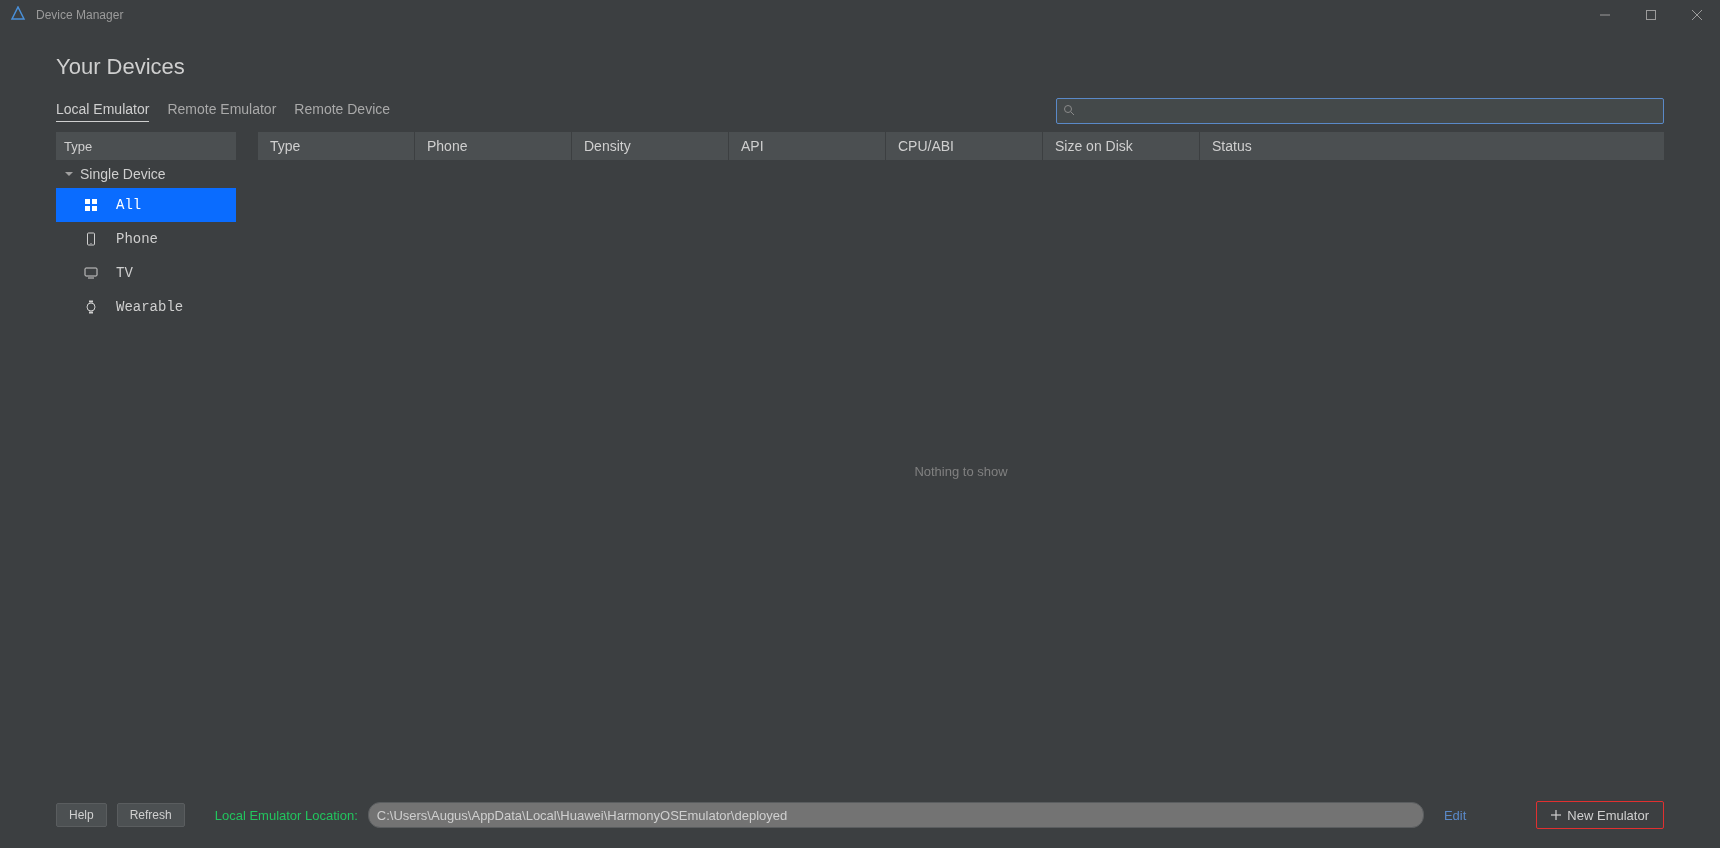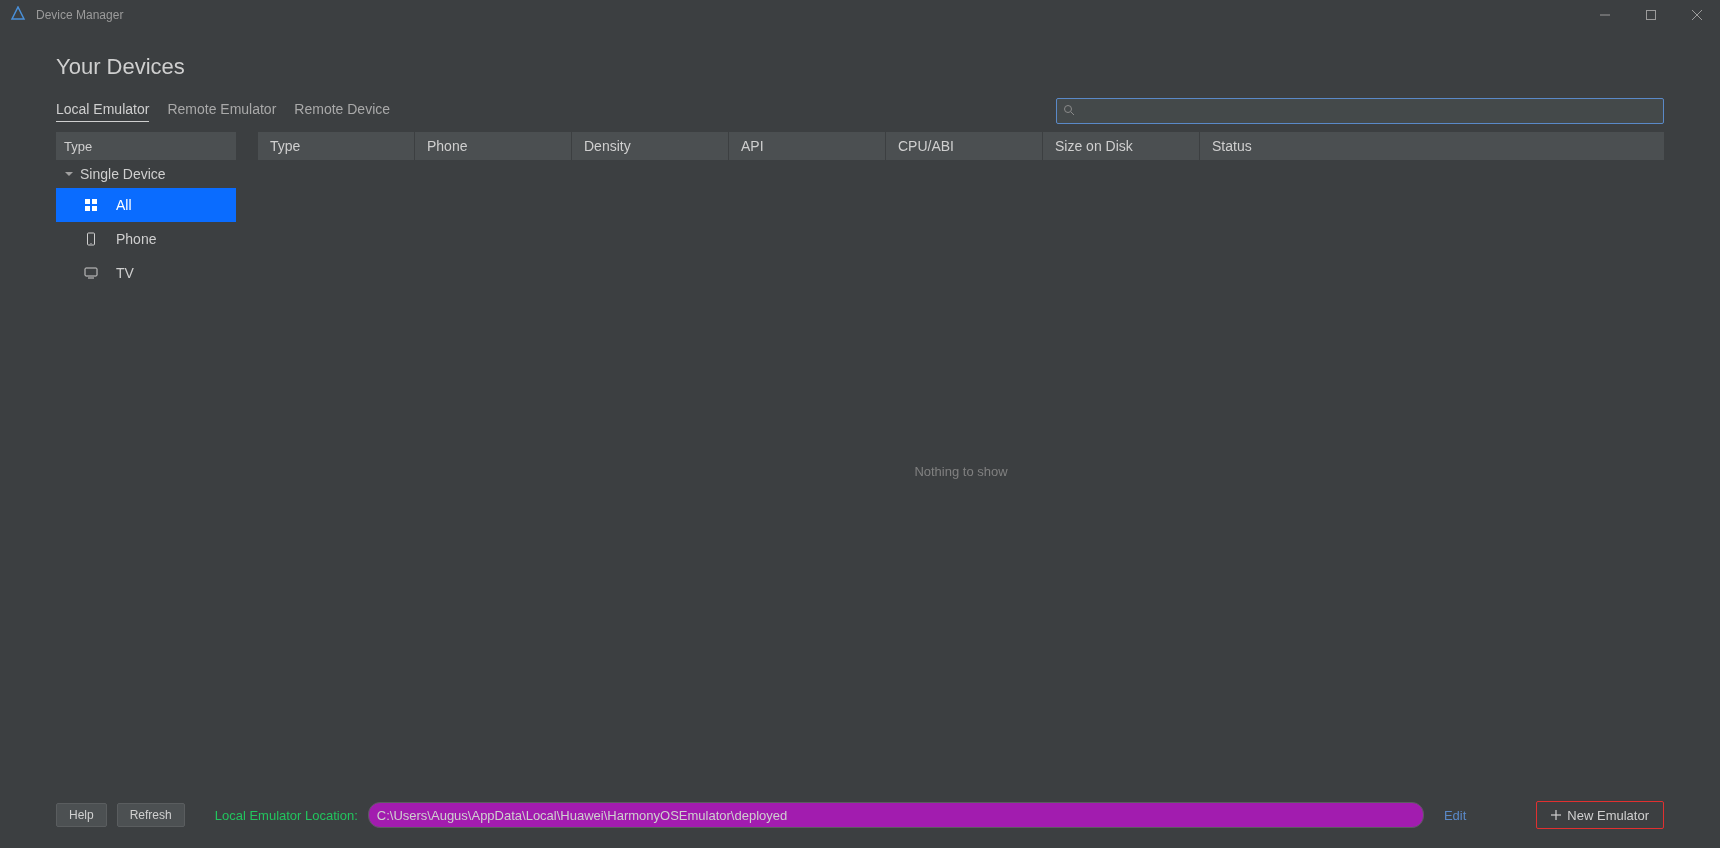--- a/index.html
+++ b/index.html
@@ -60,21 +60,21 @@
     background: #4b4f51; height: 28px; display: flex; align-items: center;
     padding: 0 8px; color: #cfcfcf; font-size: 13px;
   }
   .tree-group {
     height: 28px; display: flex; align-items: center; gap: 6px;
     padding: 0 8px; color: #cfcfcf; font-size: 14px;
   }
   .tree-group .caret { width: 10px; height: 10px; }
   .tree-item {
     height: 34px; display: flex; align-items: center; gap: 16px;
-    padding: 0 8px 0 26px; color: #cfcfcf; font-size: 14px;
+    padding: 0 8px 0 26px; color: #cfcfcf; font-size: 14px; font-family: Liberation Mono, monospace;
   }
   .tree-item.selected { background: #0a6cff; color: #ffffff; }
   .tree-item .ico { width: 18px; display: flex; justify-content: center; }
   
   .tablewrap { flex: 1; display: flex; flex-direction: column; min-width: 0; }
   .thead {
     display: flex; background: #4b4f51; height: 28px; align-items: center;
     color: #cfcfcf; font-size: 14px;
   }
   .th { padding: 0 12px; border-right: 1px solid #3c3f41; height: 100%; display: flex; align-items: center; }
@@ -88,21 +88,21 @@
     height: 66px; padding: 0 56px; display: flex; align-items: center;
     gap: 10px;
   }
   .btn-small {
     background: #4c5052; border: 1px solid #5a5d5f; color: #d0d0d0;
     height: 24px; padding: 0 12px; font-size: 12px; border-radius: 2px;
     display: flex; align-items: center;
   }
   .loc-label { color: #22c55e; font-size: 13px; margin-left: 20px; }
   .loc-input {
-    flex: 1; height: 26px; background: #a21caf; border: 1px solid #5a5d5f;
+    flex: 1; height: 26px; background: #737373; border: 1px solid #5a5d5f;
     color: #cfcfcf; padding: 0 8px; font-size: 13px; border-radius: 12px;
   }
   .edit-link { color: #5a89c8; font-size: 13px; padding: 0 10px; }
   .new-emu {
     height: 28px; padding: 0 14px; border: 1px solid #e03030; border-radius: 2px;
     color: #d0d0d0; display: flex; align-items: center; gap: 6px; font-size: 13px;
     margin-left: auto;
   }
 </style>
 </head>
@@ -191,20 +191,30 @@
         <span>Phone</span>
       </div>
       <div class="tree-item">
         <span class="ico">
           <svg width="14" height="14" viewBox="0 0 14 14">
               <rect x="1" y="2" width="12" height="8" rx="1" fill="none" stroke="#cfcfcf" stroke-width="1"></rect>
               <line x1="4" y1="12" x2="10" y2="12" stroke="#cfcfcf" stroke-width="1"></line>
             </svg>
         </span>
         <span>TV</span>
+      </div>
+      <div class="tree-item">
+        <span class="ico">
+          <svg width="14" height="14" viewBox="0 0 14 14">
+              <circle cx="7" cy="7" r="4" fill="none" stroke="#cfcfcf" stroke-width="1"></circle>
+              <rect x="5" y="0.5" width="4" height="2" fill="#cfcfcf"></rect>
+              <rect x="5" y="11.5" width="4" height="2" fill="#cfcfcf"></rect>
+            </svg>
+        </span>
+        <span>Wearable</span>
       </div>
     </div>
 
     <div class="tablewrap">
       <div class="thead">
         <div class="th" style="width:157px">Type</div>
         <div class="th" style="width:157px">Phone</div>
         <div class="th" style="width:157px">Density</div>
         <div class="th" style="width:157px">API</div>
         <div class="th" style="width:157px">CPU/ABI</div>

